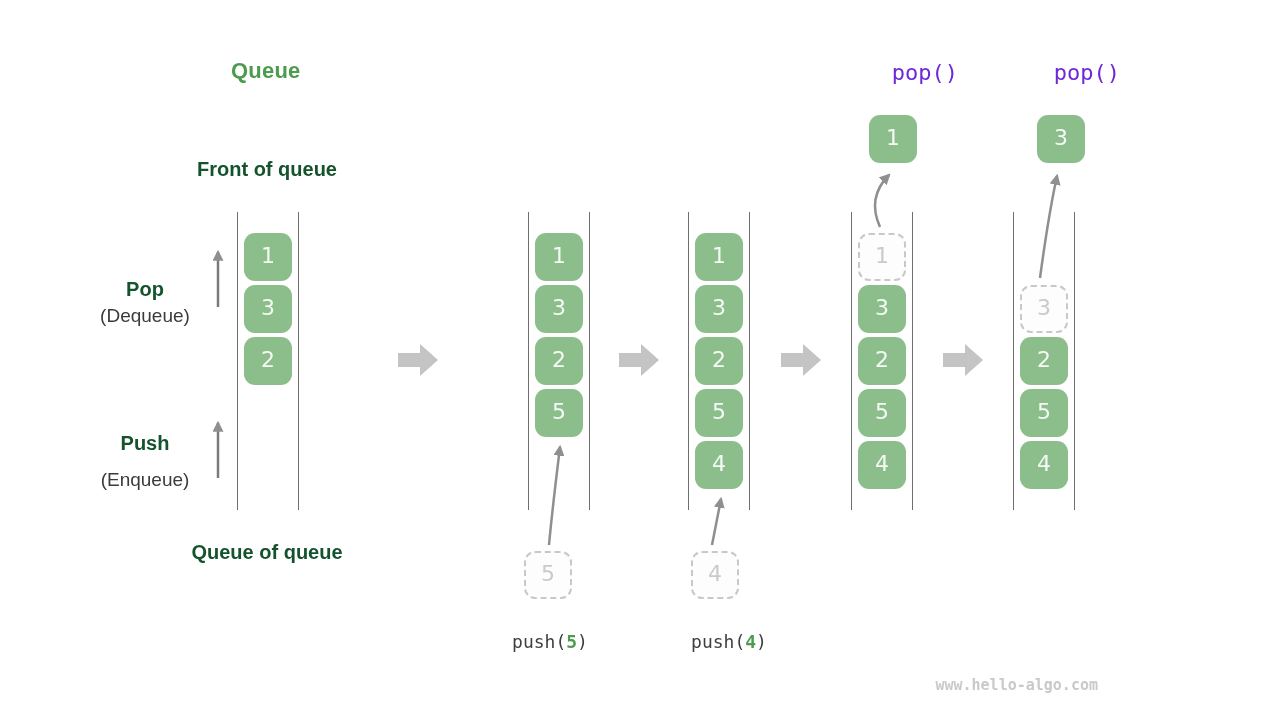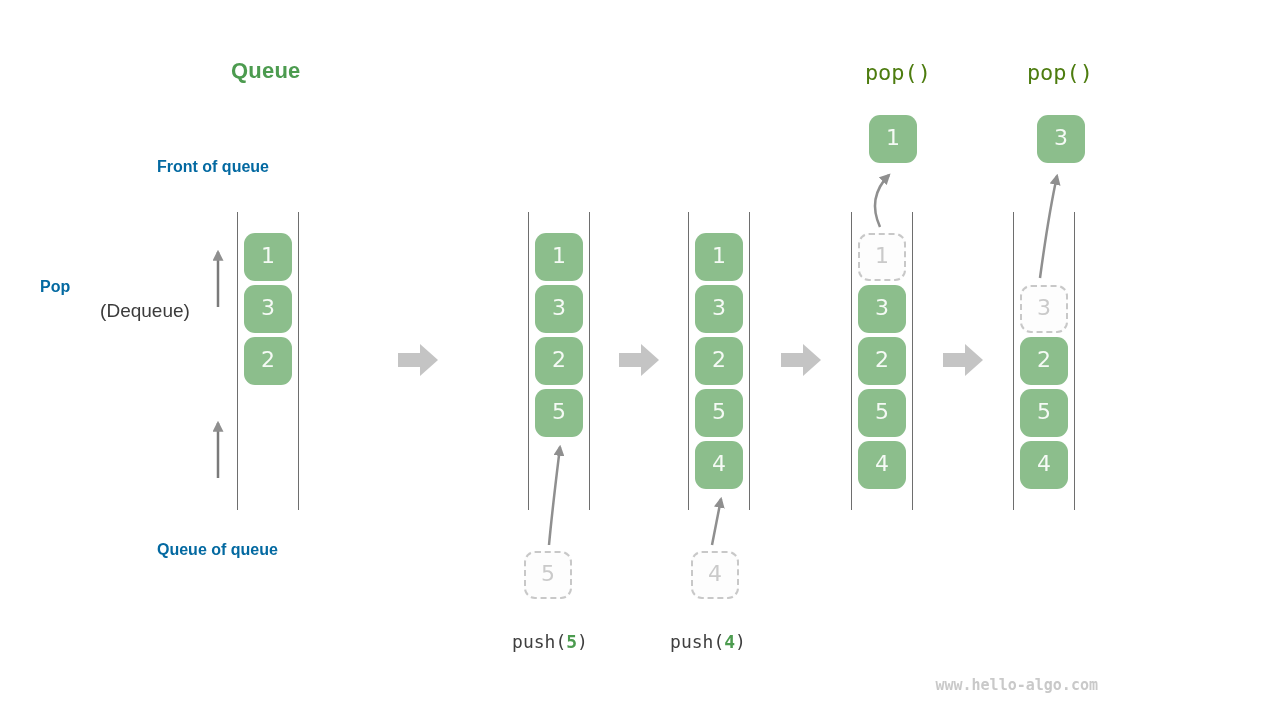--- a/index.html
+++ b/index.html
@@ -6,30 +6,30 @@
   .canvas{
     position:relative;width:1140px;height:720px;background:#ffffff;overflow:hidden;
     font-family:"Liberation Sans",sans-serif;
   }
   .abs{position:absolute;}
 
   .title{
     font-size:22px;font-weight:bold;color:#4C9B4F;letter-spacing:.2px;
   }
   .biglabel{
-    font-size:16px;font-weight:bold;color:#0369a1;text-align:left;
+    font-size:20px;font-weight:bold;color:#14532d;text-align:center;
   }
   .sublabel{
     font-size:19px;font-weight:normal;color:#3B3B3B;text-align:center;
   }
   .sidegroup{width:210px;text-align:center;}
 
   .mono{font-family:"DejaVu Sans Mono",monospace;}
   .call{
-    font-size:22px;color:#4d7c0f;text-align:center;width:120px;margin-left:-60px;
+    font-size:22px;color:#6d28d9;text-align:right;width:120px;margin-left:-60px;
   }
   .pushcall{font-size:18px;white-space:nowrap;transform:translateX(-50%);}
   .pushcall .fn{color:#3F3F3F;}
   .pushcall .arg{color:#4C9B4F;font-weight:bold;}
 
   .rail{
     width:62px;height:298px;top:212px;box-sizing:border-box;
     border-left:1.5px solid #6E6E6E;border-right:1.5px solid #6E6E6E;
   }
   .cell{
@@ -53,20 +53,24 @@
 
 <div class="canvas">
 
   <div class="abs title" style="left:231px;top:58px;">Queue</div>
   <div class="abs biglabel" style="left:157px;top:158px;width:220px;">Front of queue</div>
   <div class="abs biglabel" style="left:157px;top:541px;width:220px;">Queue of queue</div>
 
   <div class="abs sidegroup" style="left:40px;top:278px;">
     <div class="biglabel">Pop</div>
     <div class="sublabel" style="margin-top:4px;">(Dequeue)</div>
+  </div>
+  <div class="abs sidegroup" style="left:40px;top:432px;">
+    <div class="biglabel">Push</div>
+    <div class="sublabel" style="margin-top:14px;">(Enqueue)</div>
   </div>
 
   <div class="abs mono call" style="left:898px;top:60px;">pop()</div>
   <div class="abs mono call" style="left:1060px;top:60px;">pop()</div>
 
   <div class="abs cell green popped" style="left:869px;top:115px;">1</div>
   <div class="abs cell green popped" style="left:1037px;top:115px;">3</div>
 
   <div class="abs rail" style="left:237px;">
     <div class="cell green" style="top:21px;">1</div>
@@ -103,21 +107,21 @@
     <div class="cell green" style="top:177px;">5</div>
     <div class="cell green" style="top:229px;">4</div>
   </div>
 
   <div class="abs cell ghost" style="left:524px;top:551px;">5</div>
   <div class="abs cell ghost" style="left:691px;top:551px;">4</div>
 
   <div class="abs mono pushcall" style="left:550px;top:631px;">
     <span class="fn">push(</span><span class="arg">5</span><span class="fn">)</span>
   </div>
-  <div class="abs mono pushcall" style="left:708px;top:631px;text-align:right;">
+  <div class="abs mono pushcall" style="left:729px;top:631px;text-align:right;">
     <span class="fn">push(</span><span class="arg">4</span><span class="fn">)</span>
   </div>
 
   <svg class="overlay" width="1280" height="720" viewBox="0 0 1280 720">
     <defs>
       <marker id="ah" viewBox="0 0 10 10" refX="8" refY="5" markerWidth="4.4" markerHeight="4.4" orient="auto-start-reverse">
         <path d="M0,0 L10,5 L0,10 z" fill="#8F8F8F"></path>
       </marker>
     </defs>
 

